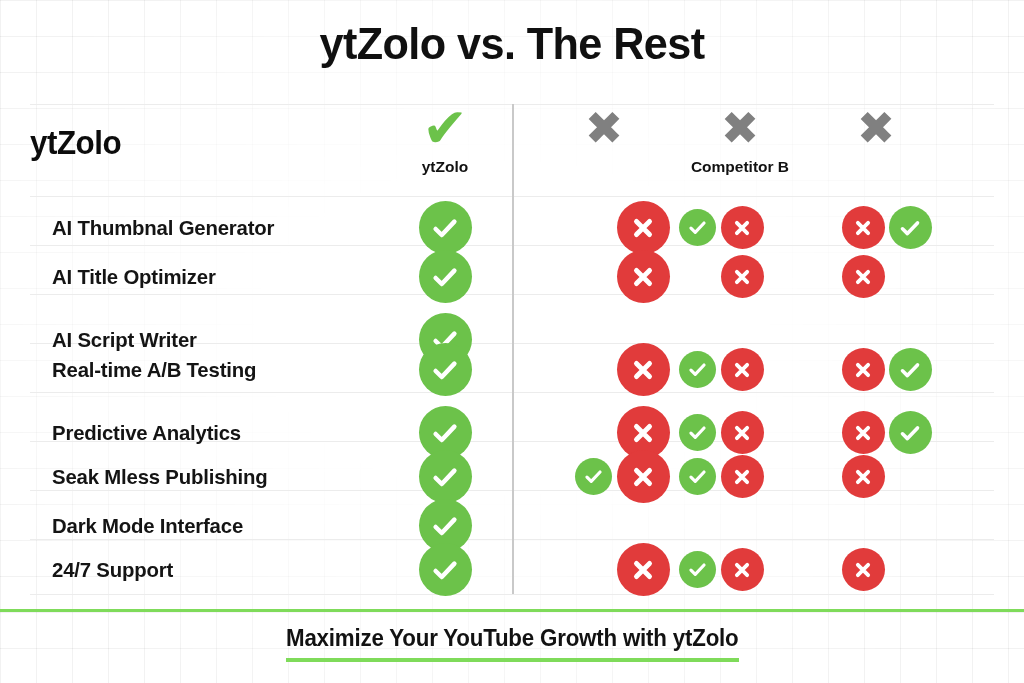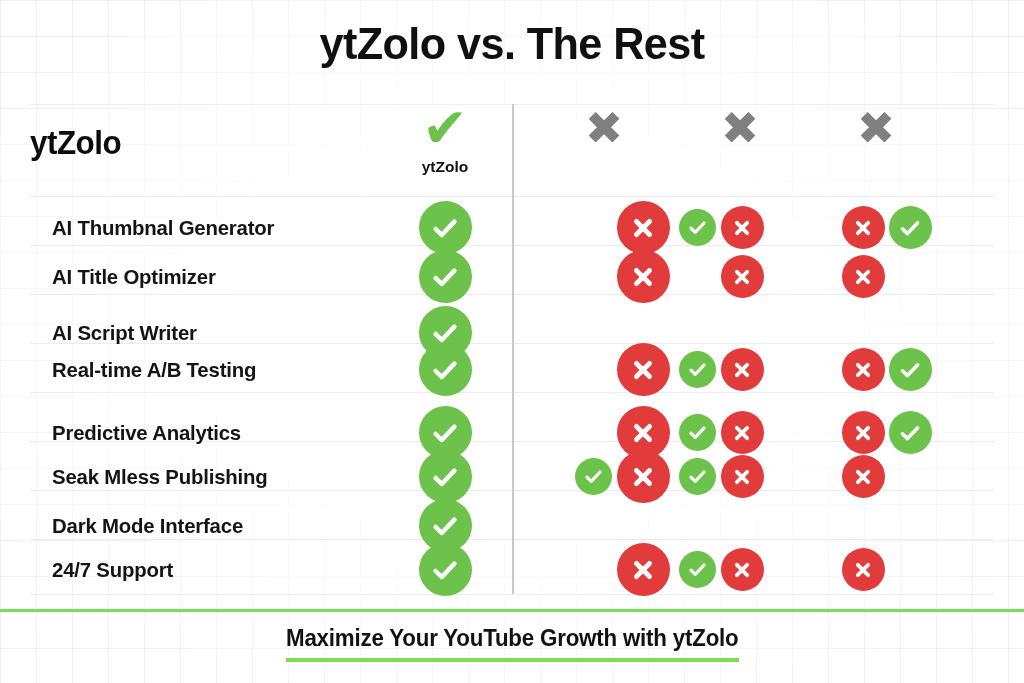--- a/index.html
+++ b/index.html
@@ -153,20 +153,21 @@
         <div class="head-mark head-check">✔</div>
         <div class="head-label">ytZolo</div>
       </div>
 
       <div class="col-head" id="head-compA">
         <div class="head-mark head-x">✖</div>
       </div>
 
       <div class="col-head" id="head-compB">
         <div class="head-mark head-x">✖</div>
+        <div class="head-label">Competitor B</div>
       </div>
 
       <div class="col-head" id="head-compC">
         <div class="head-mark head-x">✖</div>
       </div>
     </div>
 
     <div id="rows-container">
         <div class="row" style="top: 107px;">
           <div class="row-label">AI Thumbnal Generator</div>
@@ -217,21 +218,21 @@
             <svg width="22" height="22" viewBox="0 0 24 24" aria-hidden="true">
               <path d="M6.4 6.4 L17.6 17.6 M17.6 6.4 L6.4 17.6" fill="none" stroke="#ffffff" stroke-width="4.2" stroke-linecap="round"></path>
             </svg>
           </div>
           <div class="badge b-red" style="width: 43px; height: 43px; left: 841.5px; margin-top: -21.5px;">
             <svg width="22" height="22" viewBox="0 0 24 24" aria-hidden="true">
               <path d="M6.4 6.4 L17.6 17.6 M17.6 6.4 L6.4 17.6" fill="none" stroke="#ffffff" stroke-width="4.2" stroke-linecap="round"></path>
             </svg>
           </div>
         </div>
-        <div class="row" style="top: 212px;">
+        <div class="row" style="top: 219px;">
           <div class="row-label">AI Script Writer</div>
           <div class="badge b-green" style="width: 53px; height: 53px; left: 418.5px; margin-top: -26.5px;">
             <svg width="30" height="30" viewBox="0 0 24 24" aria-hidden="true">
               <path d="M4.5 12.8 L9.4 17.6 L19.5 6.9" fill="none" stroke="#ffffff" stroke-width="3.6" stroke-linecap="round" stroke-linejoin="round"></path>
             </svg>
           </div>
         </div>
         <div class="row" style="top: 249px;">
           <div class="row-label">Real-time A/B Testing</div>
           <div class="badge b-green" style="width: 53px; height: 53px; left: 418.5px; margin-top: -26.5px;">

